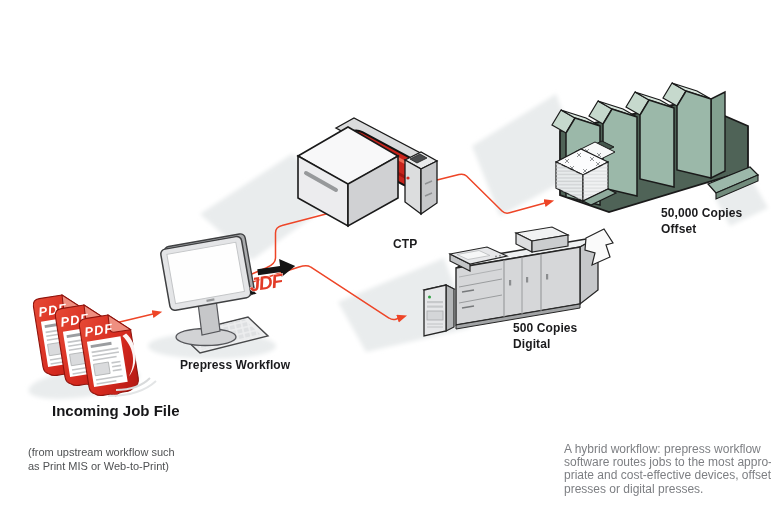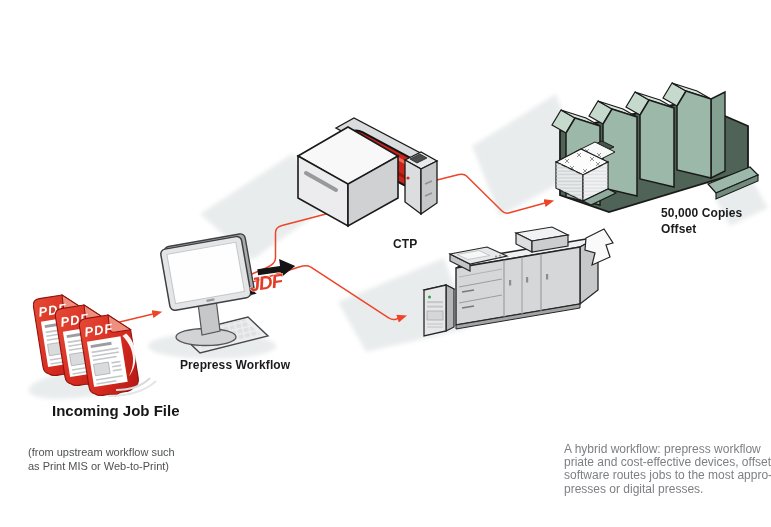--- a/index.html
+++ b/index.html
@@ -223,25 +223,29 @@
     <text x="250" y="291" font-size="19" font-weight="800" font-style="italic" letter-spacing="-1" fill="#e23b27" stroke="#ffffff" stroke-width="0.8" paint-order="stroke">JDF</text>
   </g>
 </svg>
 
 <div class="lbl" style="left:180px;top:357px;">Prepress Workflow</div>
 <div class="lbl" style="left:393px;top:236px;font-size:12px;">CTP</div>
 <div class="lbl" style="left:661px;top:205px;">
   <div>50,000 Copies</div>
   <div>Offset</div>
 </div>
+<div class="lbl" style="left:513px;top:320px;">
+  <div>500 Copies</div>
+  <div>Digital</div>
+</div>
 <div class="lbl-title" style="left:28px;top:402px;margin-left:24px;">Incoming Job File</div>
 <div class="sub" style="left:28px;top:446px;">
   <div>(from upstream workflow such</div>
   <div>as Print MIS or Web-to-Print)</div>
 </div>
 <div class="caption" style="left:564px;top:443px;">
   <div>A hybrid workflow: prepress workflow</div>
+  <div>software routes jobs to the most appro-</div>
   <div>priate and cost-effective devices, offset</div>
-  <div>software routes jobs to the most appro-</div>
   <div>presses or digital presses.</div>
 </div>
 
 </div>
 
 </body></html>

